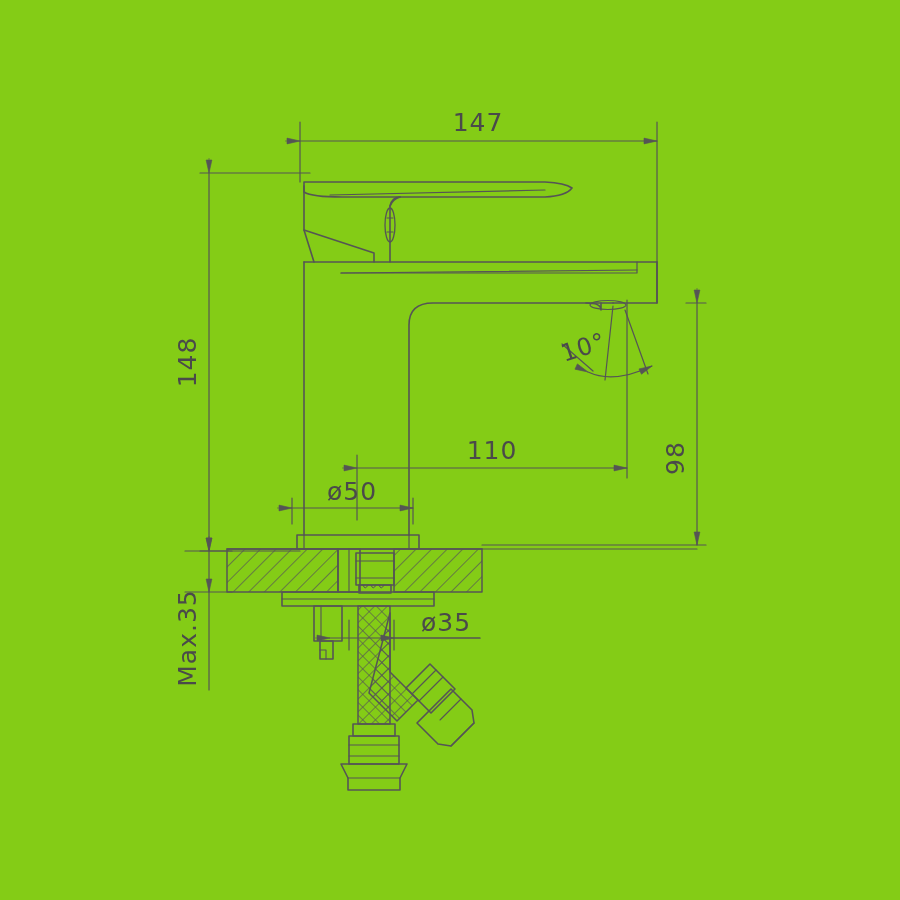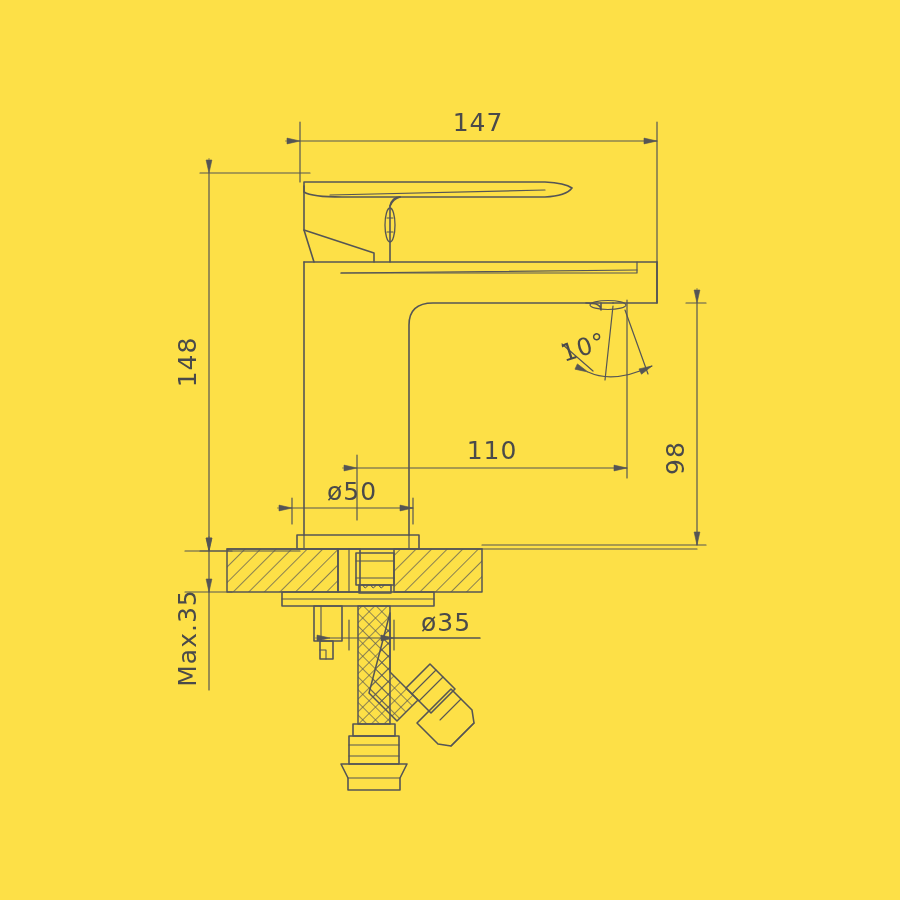--- a/index.html
+++ b/index.html
@@ -1,18 +1,18 @@
 <!DOCTYPE html>
 <html><head>
 <meta charset="utf-8">
 <style>
   html,body{margin:0;padding:0;background:#ffffff;}
   body{width:900px;height:900px;overflow:hidden;
        font-family:"DejaVu Sans","Liberation Sans",sans-serif;}
-  #stage{position:relative;width:900px;height:900px;background:#fde047;}
+  #stage{position:relative;width:900px;height:900px;background:#84cc16;}
   svg#dwg{position:absolute;top:0;left:0;width:900px;height:900px;display:block;}
   .dimtext{font-family:"DejaVu Sans","Liberation Sans",sans-serif;
            font-size:25px;fill:#4a4a4a;letter-spacing:1px;}
   .dimtext.small{font-size:24px;}
 </style>
 </head>
 <body>
 
 <div id="stage">
 <svg id="dwg" viewBox="0 0 900 900" xmlns="http://www.w3.org/2000/svg">

